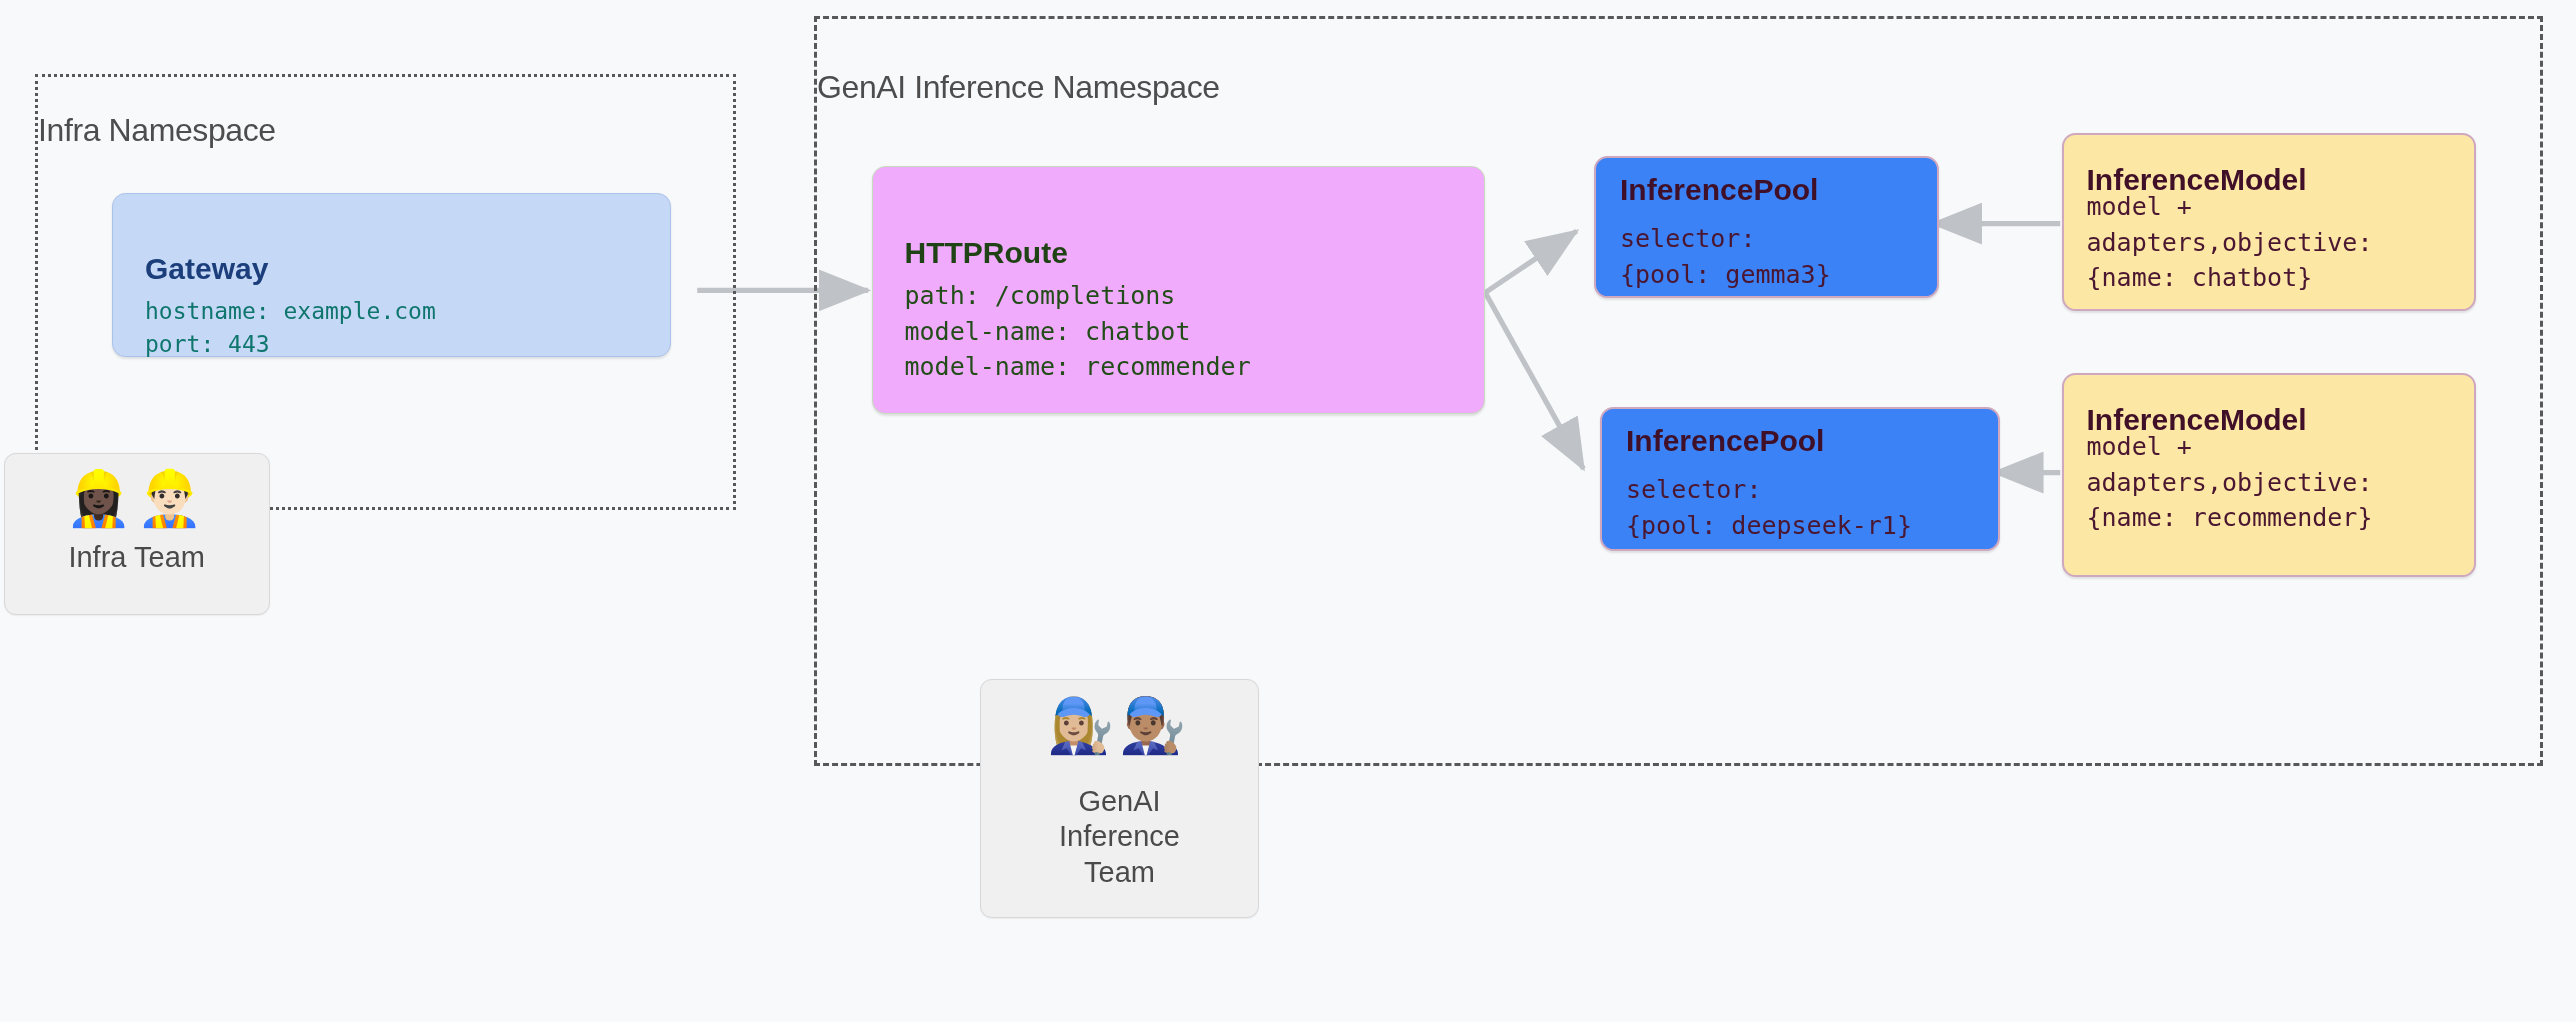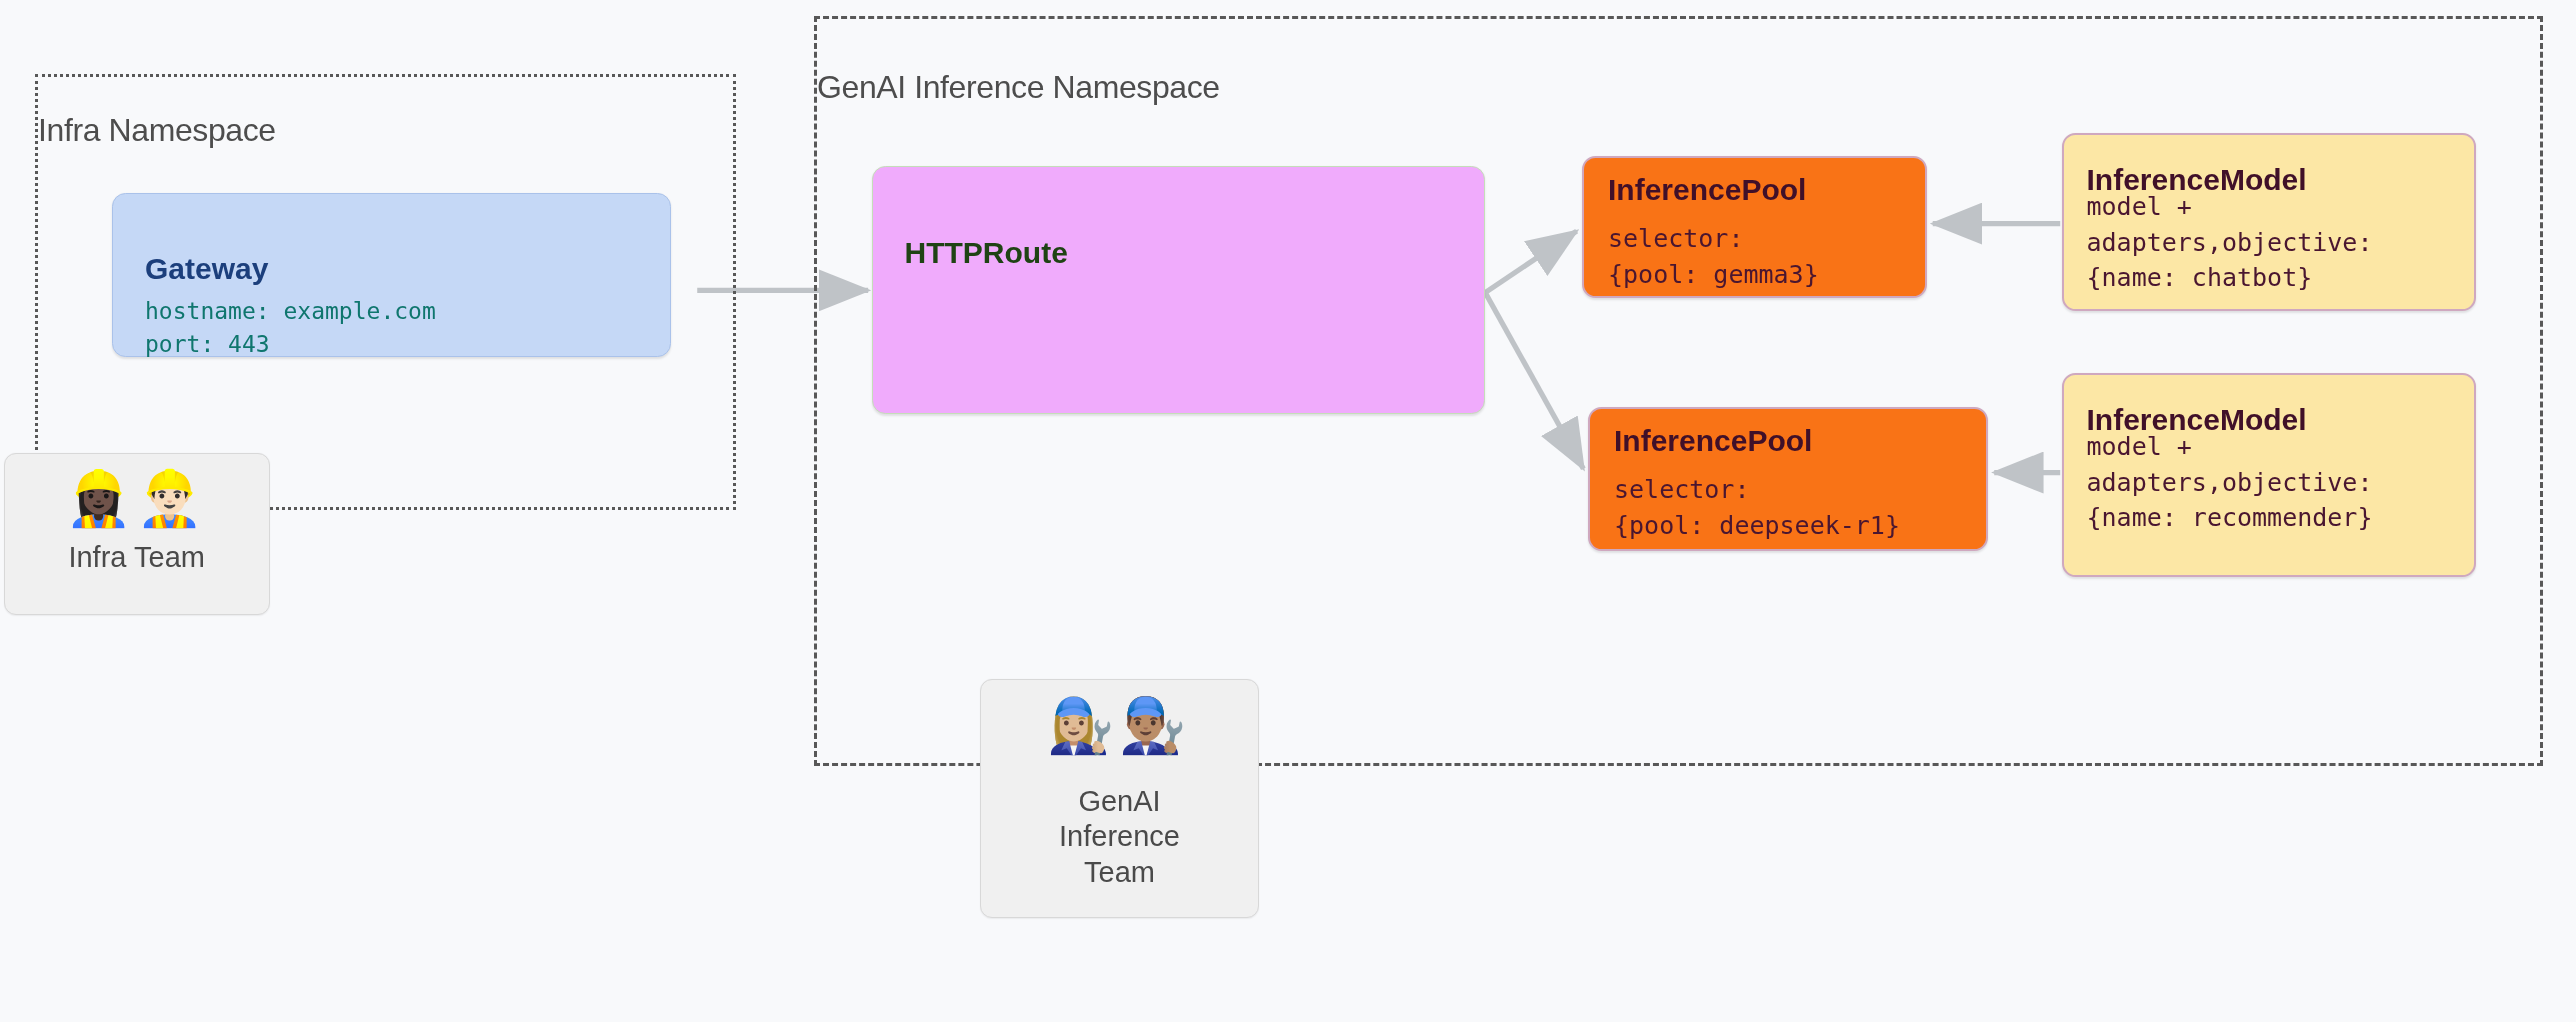--- a/index.html
+++ b/index.html
@@ -86,23 +86,24 @@
     position: absolute; left: 31.5px; top: 69px;
     font-size: 30px; color: #1f4314;
   }
   .node-httproute .node-body {
     position: absolute; left: 31.5px; top: 111px;
     font-size: 25px; line-height: 1.42; color: #234d18;
   }
 
   
   .node-pool {
-    background: #f97316;
+    background: #3b82f6;
     border: 2.2px solid #cfa8bf;
     box-shadow: 0 1.5px 2.2px rgba(0,0,0,0.10);
+    margin-left: 12px;
   }
   .node-pool .node-title {
     position: absolute; left: 24px; top: 15px;
     font-size: 30px; color: #401029;
   }
   .node-pool .node-body {
     position: absolute; left: 24px; top: 63px;
     font-size: 25px; line-height: 1.42; color: #4a1630;
   }
   .node-pool-1 { left: 1582px; top: 156px; width: 345px; height: 142px; }
@@ -212,20 +213,23 @@
   </div>
 
   <div class="node node-gateway">
     <div class="node-title">Gateway</div>
     <div class="node-body">hostname: example.com
 port: 443</div>
   </div>
 
   <div class="node node-httproute">
     <div class="node-title">HTTPRoute</div>
+    <div class="node-body">path: /completions
+model-name: chatbot
+model-name: recommender</div>
   </div>
 
   <div class="node node-pool node-pool-1">
     <div class="node-title">InferencePool</div>
     <div class="node-body">selector:
 {pool: gemma3}</div>
   </div>
 
   <div class="node node-pool node-pool-2">
     <div class="node-title">InferencePool</div>

